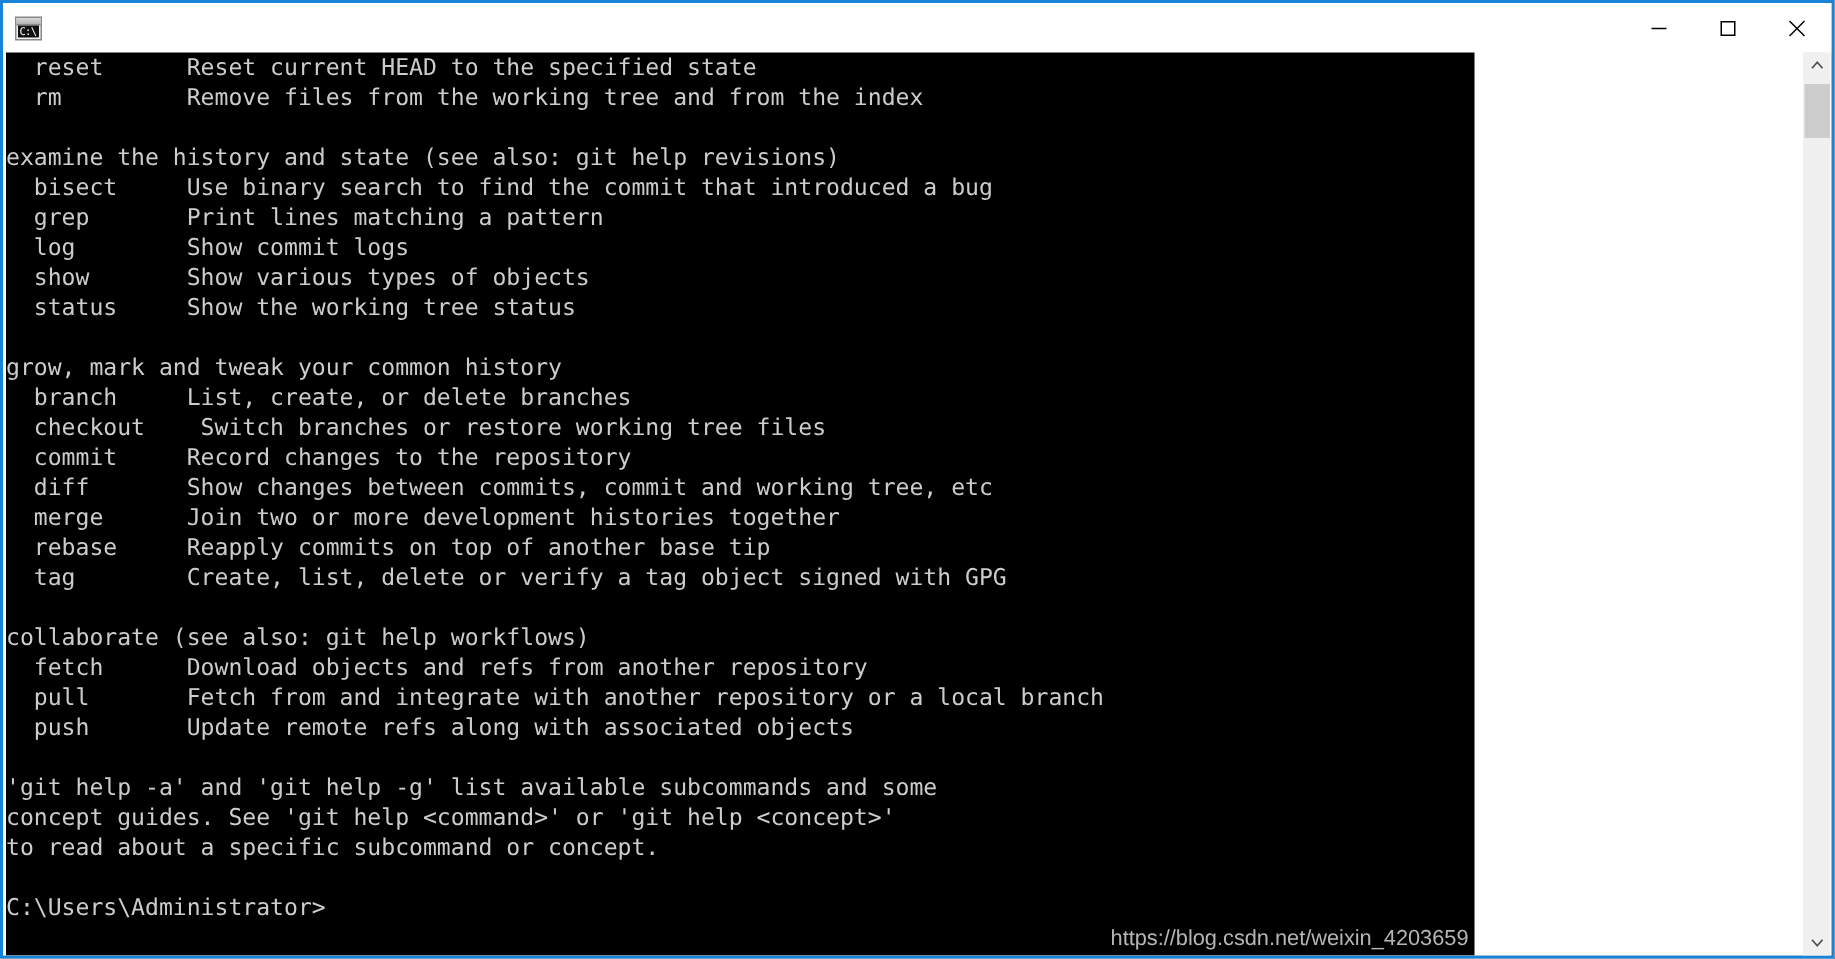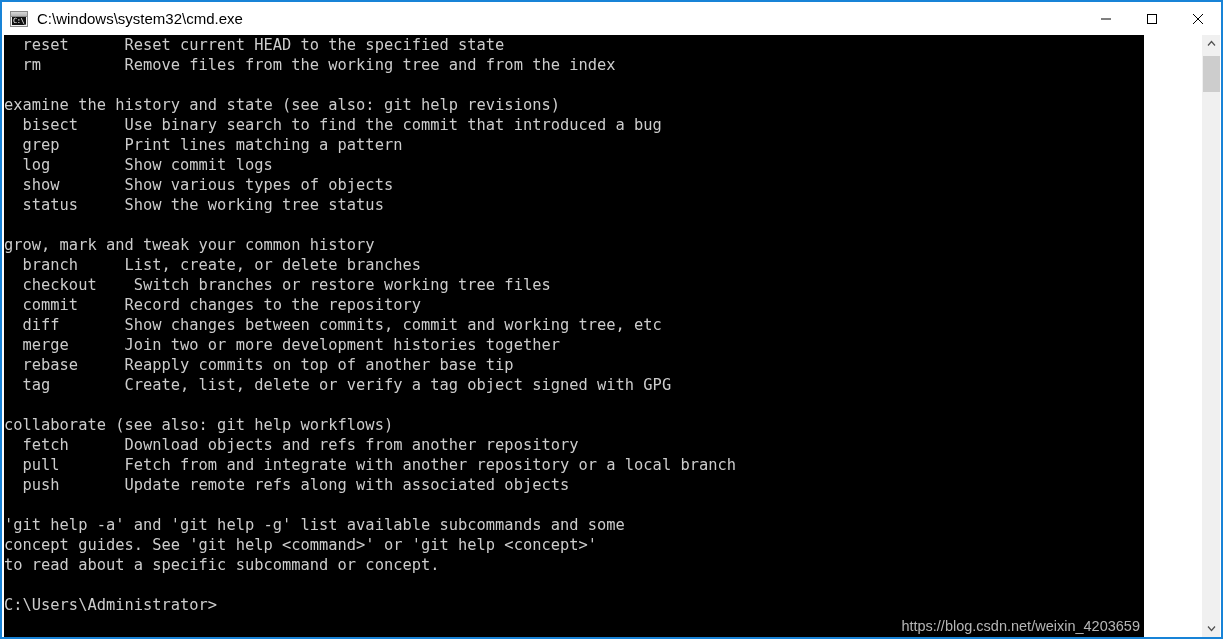--- a/index.html
+++ b/index.html
@@ -58,21 +58,21 @@
   .winbtn{
     width:46px;height:33px;
     display:flex;align-items:center;justify-content:center;
     background:transparent;border:none;padding:0;margin:0;
     cursor:default;
   }
   .winbtn svg{display:block;}
   
   #terminal{
     position:absolute;left:2px;top:33px;
-    width:1140px;height:602px;
+    width:979px;height:602px;
     background:#000000;
     overflow:hidden;
   }
   #console-text{
     position:absolute;left:0;top:0;
     margin:0;padding:0;
     color:#cccccc;
     font-family:"DejaVu Sans Mono","Liberation Mono",monospace;
     font-size:15.4px;
     line-height:20px;
@@ -117,21 +117,20 @@
 </head>
 <body>
 
 <div id="window">
 
   <div id="titlebar">
     <div id="title-icon">
       <div class="ic-bar"></div>
       <div class="ic-screen">C:\_</div>
     </div>
-    <div id="title-text">C:\windows\system32\cmd.exe</div>
 
     <div id="winbuttons">
       <button class="winbtn" aria-label="minimize">
         <svg width="12" height="12" viewBox="0 0 12 12">
           <line x1="1" y1="6" x2="11" y2="6" stroke="#000" stroke-width="1"></line>
         </svg>
       </button>
       <button class="winbtn" aria-label="maximize">
         <svg width="12" height="12" viewBox="0 0 12 12">
           <rect x="1.5" y="1.5" width="9" height="9" fill="none" stroke="#000" stroke-width="1"></rect>

